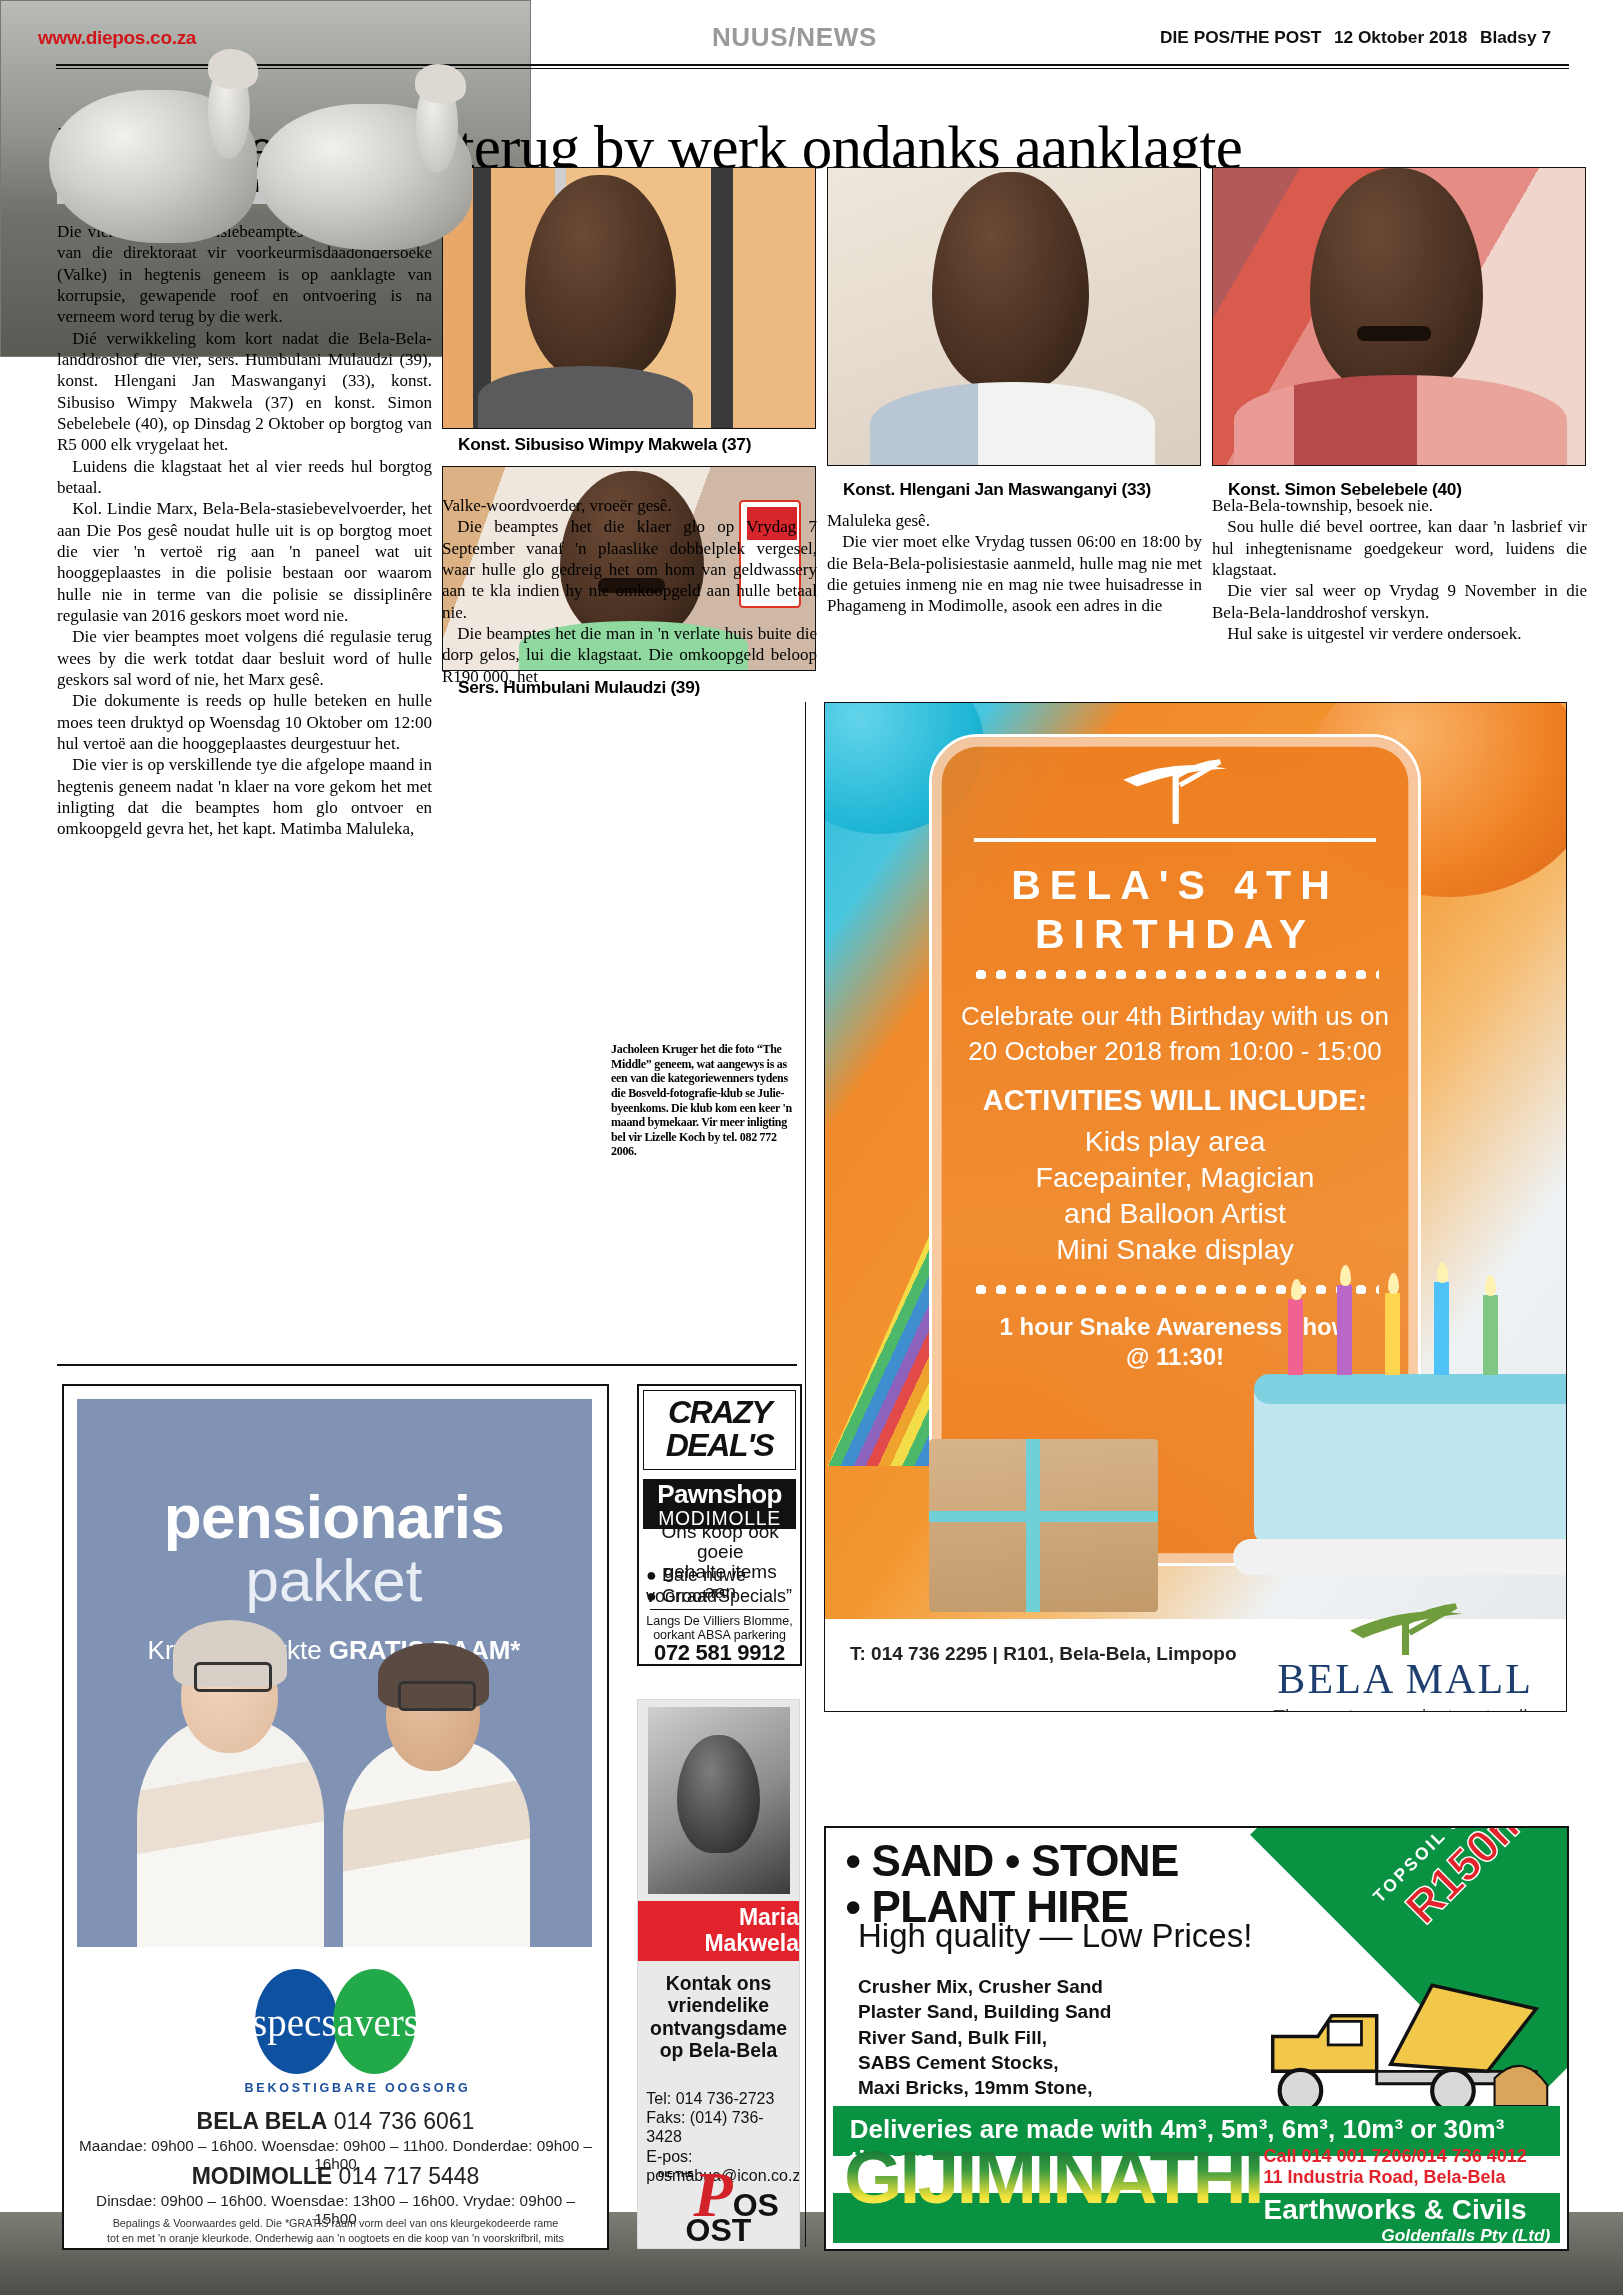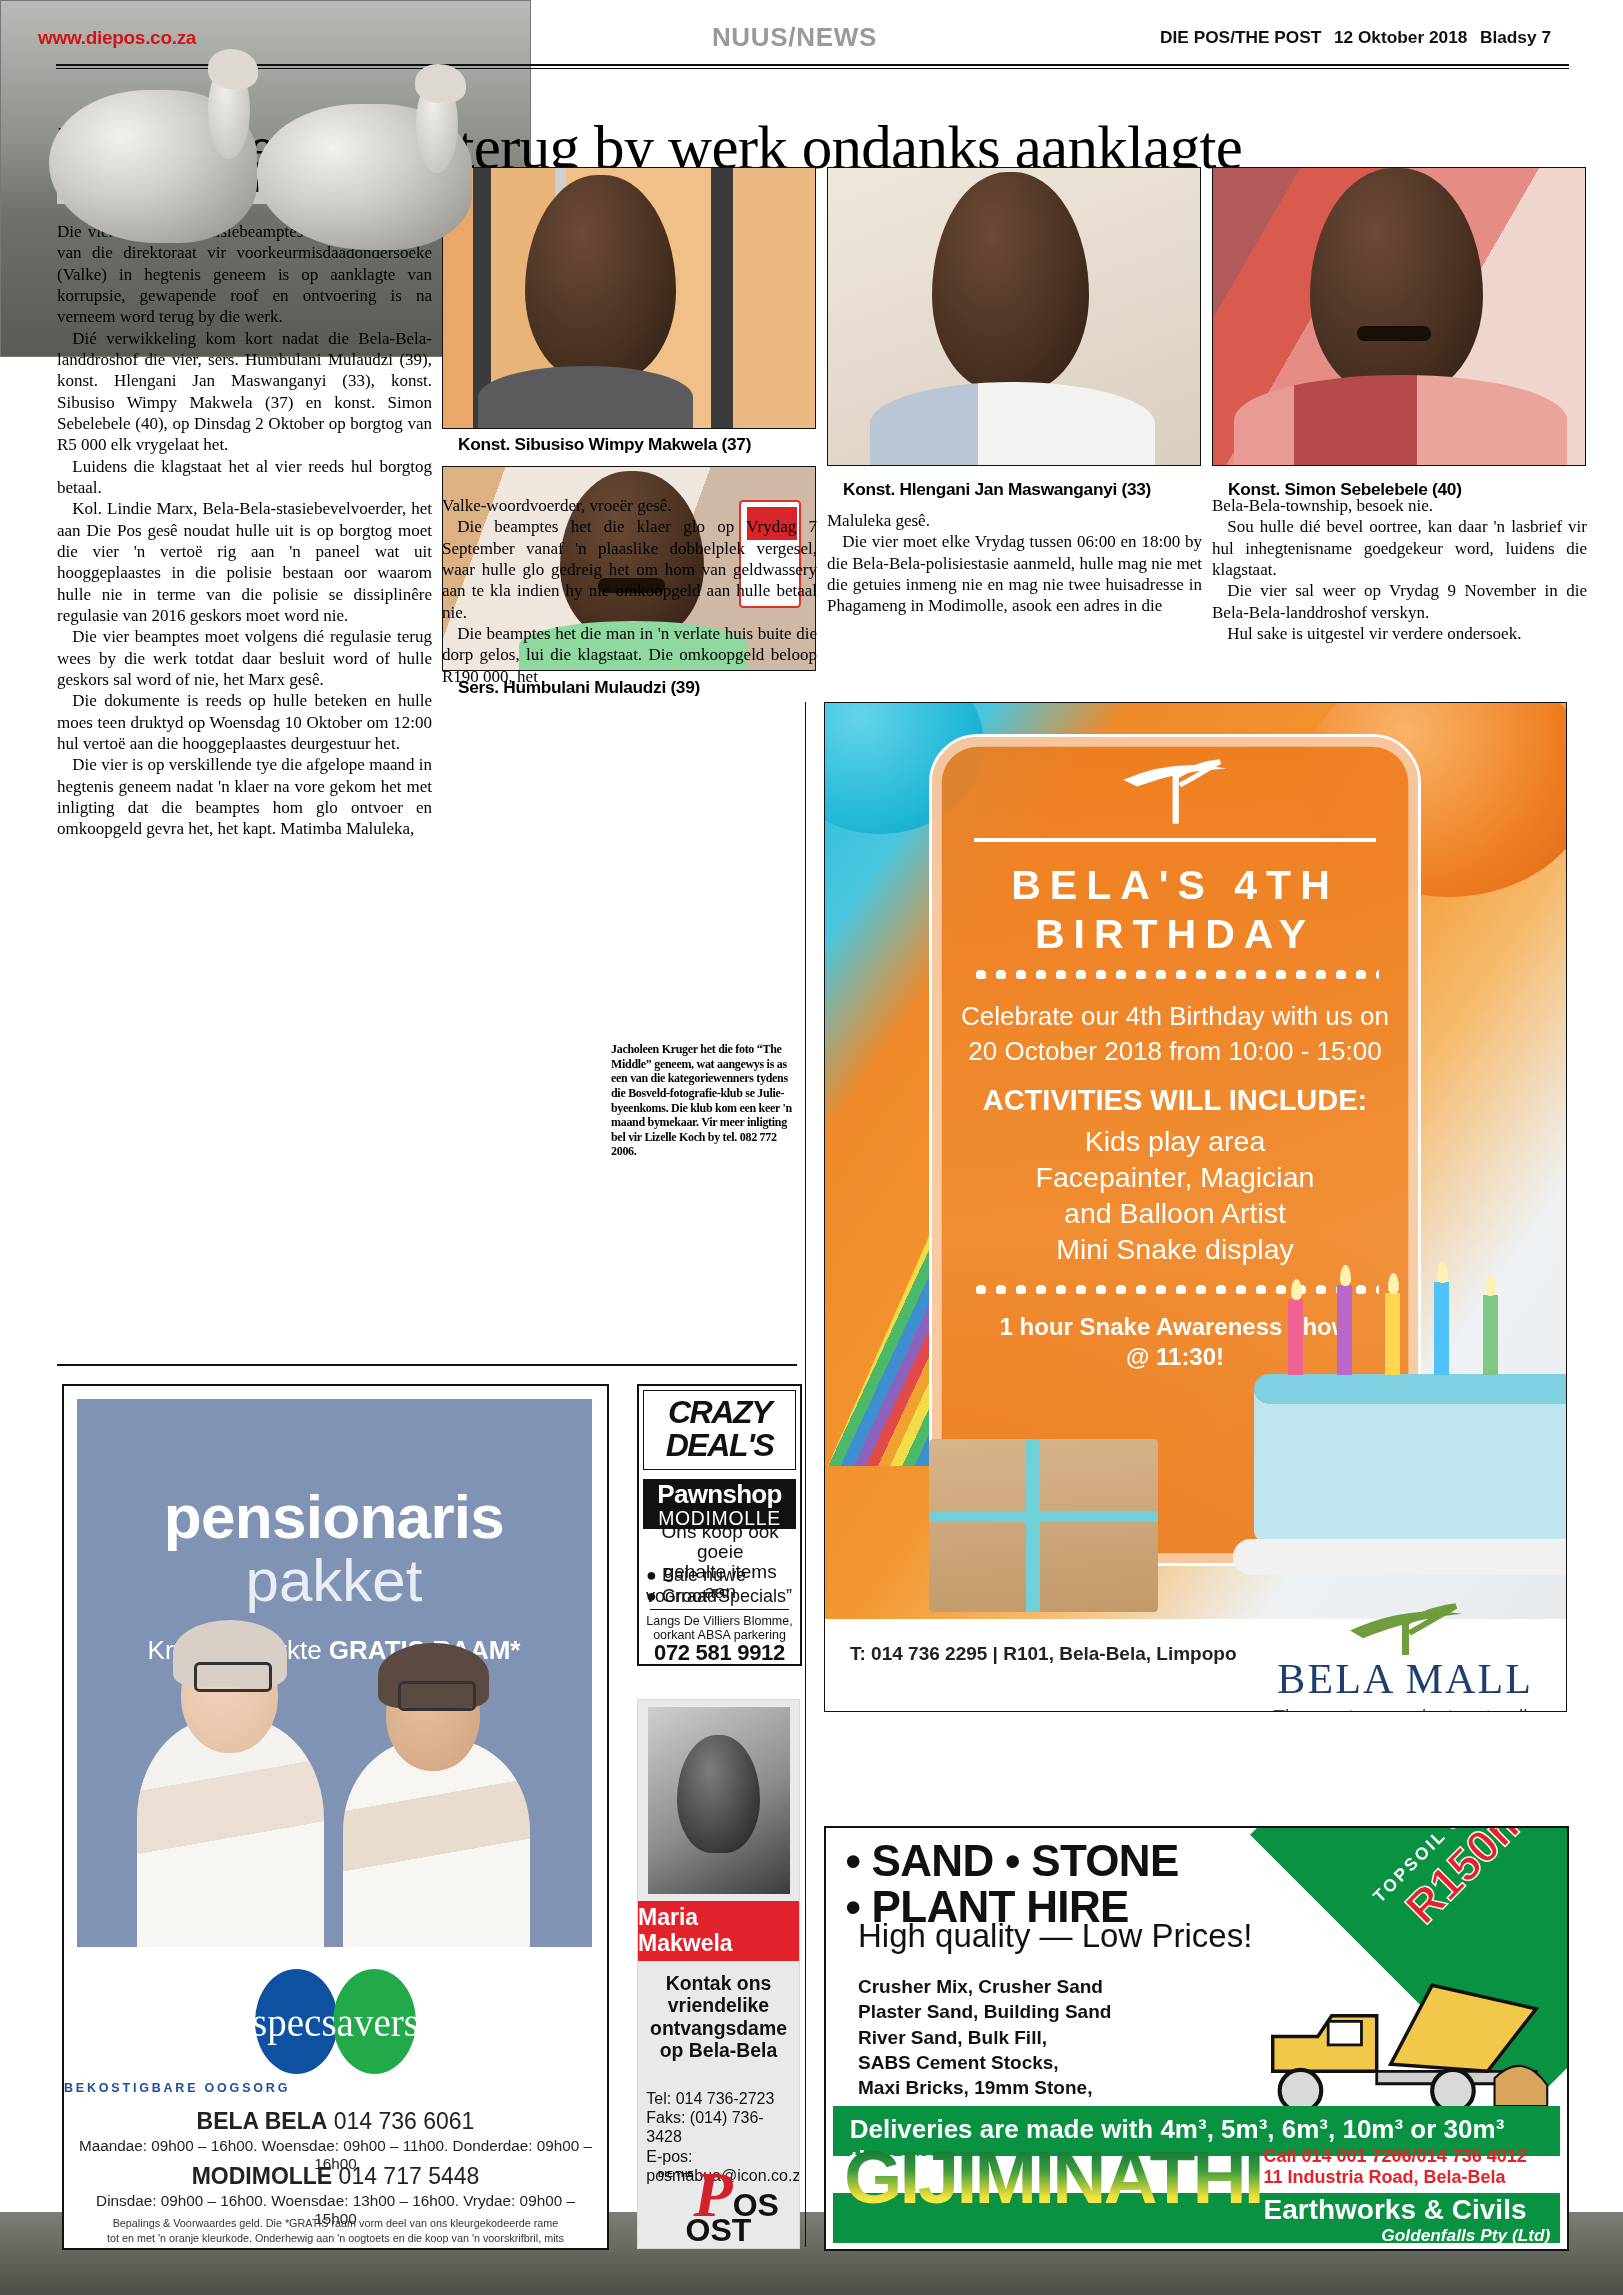--- a/index.html
+++ b/index.html
@@ -79,21 +79,21 @@
   
   #specsavers{position:absolute;left:62px;top:1384px;width:543px;height:862px;border:2.1px solid #111;background:#fff;overflow:hidden;}
   #ss-hero{position:absolute;left:12.5px;top:12.5px;width:515px;height:548px;background:#8093b4;overflow:hidden;}
   #ss-h1{position:absolute;left:0;right:0;top:82px;text-align:center;color:#fff;font-family:"Liberation Sans",sans-serif;font-size:62px;font-weight:bold;letter-spacing:-0.7px;}
   #ss-h2{position:absolute;left:0;right:0;top:147px;text-align:center;color:#e9eef6;font-family:"Liberation Sans",sans-serif;font-size:60px;font-weight:300;}
   #ss-h3{position:absolute;left:0;right:0;top:236px;text-align:center;color:#fff;font-family:"Liberation Sans",sans-serif;font-size:26px;font-weight:300;}
   #ss-h3 b{font-weight:bold;}
   .ss-lady{position:absolute;bottom:0;border-radius:44% 44% 0 0;}
   #ss-logo{position:absolute;left:0;right:0;top:583px;text-align:center;}
   .ss-oval{display:inline-block;width:83px;height:105px;border-radius:50%;vertical-align:middle;}
-  #ss-tag{position:absolute;left:0;right:0;top:695px;text-align:left;font-family:"Liberation Sans",sans-serif;font-size:12.5px;letter-spacing:2.8px;color:#1c4f9c;font-weight:bold;}
+  #ss-tag{position:absolute;left:0;right:0;top:695px;text-align:center;font-family:"Liberation Sans",sans-serif;font-size:12.5px;letter-spacing:2.8px;color:#1c4f9c;font-weight:bold;padding-left:44px;}
   .ss-line{position:absolute;left:9.7px;right:9.7px;text-align:center;font-family:"Liberation Sans",sans-serif;color:#222;}
   #ss-bela{top:722px;font-size:23px;}
   #ss-bela b{font-weight:bold;}
   #ss-belah{top:751px;font-size:15.3px;}
   #ss-modi{top:777px;font-size:23px;}
   #ss-modi b{font-weight:bold;}
   #ss-modih{top:806px;font-size:15.3px;}
   #ss-terms{position:absolute;left:42px;right:42px;top:830px;text-align:center;font-family:"Liberation Sans",sans-serif;font-size:10.8px;line-height:1.4;color:#333;}
 
   
@@ -110,21 +110,21 @@
   #cz-b3{top:200px;font-size:18px;}
   #cz-sep{position:absolute;left:11px;right:11px;top:223px;height:1.4px;background:#111;}
   #cz-addr{position:absolute;left:2.8px;right:2.8px;top:228px;text-align:center;font-family:"Liberation Sans",sans-serif;font-size:12.5px;line-height:1.12;color:#111;}
   #cz-tel{position:absolute;left:0;right:0;top:254px;text-align:center;font-family:"Liberation Sans",sans-serif;font-weight:bold;font-size:22px;letter-spacing:-0.3px;color:#111;}
 
   
   #maria{position:absolute;left:637px;top:1699px;width:161px;height:548px;background:#e9e9e9;border:0.7px solid #d8d8d8;overflow:hidden;}
   #ma-photo{position:absolute;left:9.7px;top:7px;width:142px;height:187px;background:linear-gradient(150deg,#cfcfcf,#8c8c8c 55%,#3b3b3b);overflow:hidden;}
   #ma-face{position:absolute;left:29px;top:28px;width:83px;height:118px;border-radius:48% 48% 42% 42%/55% 55% 45% 45%;background:radial-gradient(ellipse at 40% 30%,#7d7d7d,#3a3a3a 70%,#1c1c1c);}
   #ma-band{position:absolute;left:0;top:201px;width:161px;height:60px;background:#e2232b;}
-  #ma-name{position:absolute;left:0;right:0;top:204px;text-align:left;color:#fff;font-family:"Liberation Sans",sans-serif;font-weight:bold;font-size:23px;line-height:1.14;}
+  #ma-name{position:absolute;left:0;right:0;top:204px;text-align:right;color:#fff;font-family:"Liberation Sans",sans-serif;font-weight:bold;font-size:23px;line-height:1.14;}
   #ma-head{position:absolute;left:4.2px;right:4.2px;top:272px;text-align:center;font-family:"Liberation Sans",sans-serif;font-weight:bold;font-size:19.4px;line-height:1.15;color:#111;}
   #ma-contact{position:absolute;left:8.3px;right:4.2px;top:389px;font-family:"Liberation Sans",sans-serif;font-size:16px;line-height:1.2;color:#111;}
   #ma-logo{position:absolute;left:0;right:0;top:469px;text-align:center;}
   #ma-logo .p{font-family:"Liberation Serif",serif;font-style:italic;font-weight:bold;font-size:64px;color:#d3232a;line-height:.8;}
   #ma-logo .os{font-family:"Liberation Sans",sans-serif;font-weight:bold;font-size:32px;color:#111;}
 
   
   #gij{position:absolute;left:824px;top:1826px;width:741px;height:421px;border:2.8px solid #111;background:#fff;overflow:hidden;}
   #gij-t1{position:absolute;left:19.4px;top:8.3px;font-family:"Liberation Sans",sans-serif;font-weight:bold;font-size:44px;letter-spacing:-0.7px;color:#111;}
   #gij-t2{position:absolute;left:19.4px;top:54px;font-family:"Liberation Sans",sans-serif;font-weight:bold;font-size:44px;letter-spacing:-0.7px;color:#111;}

